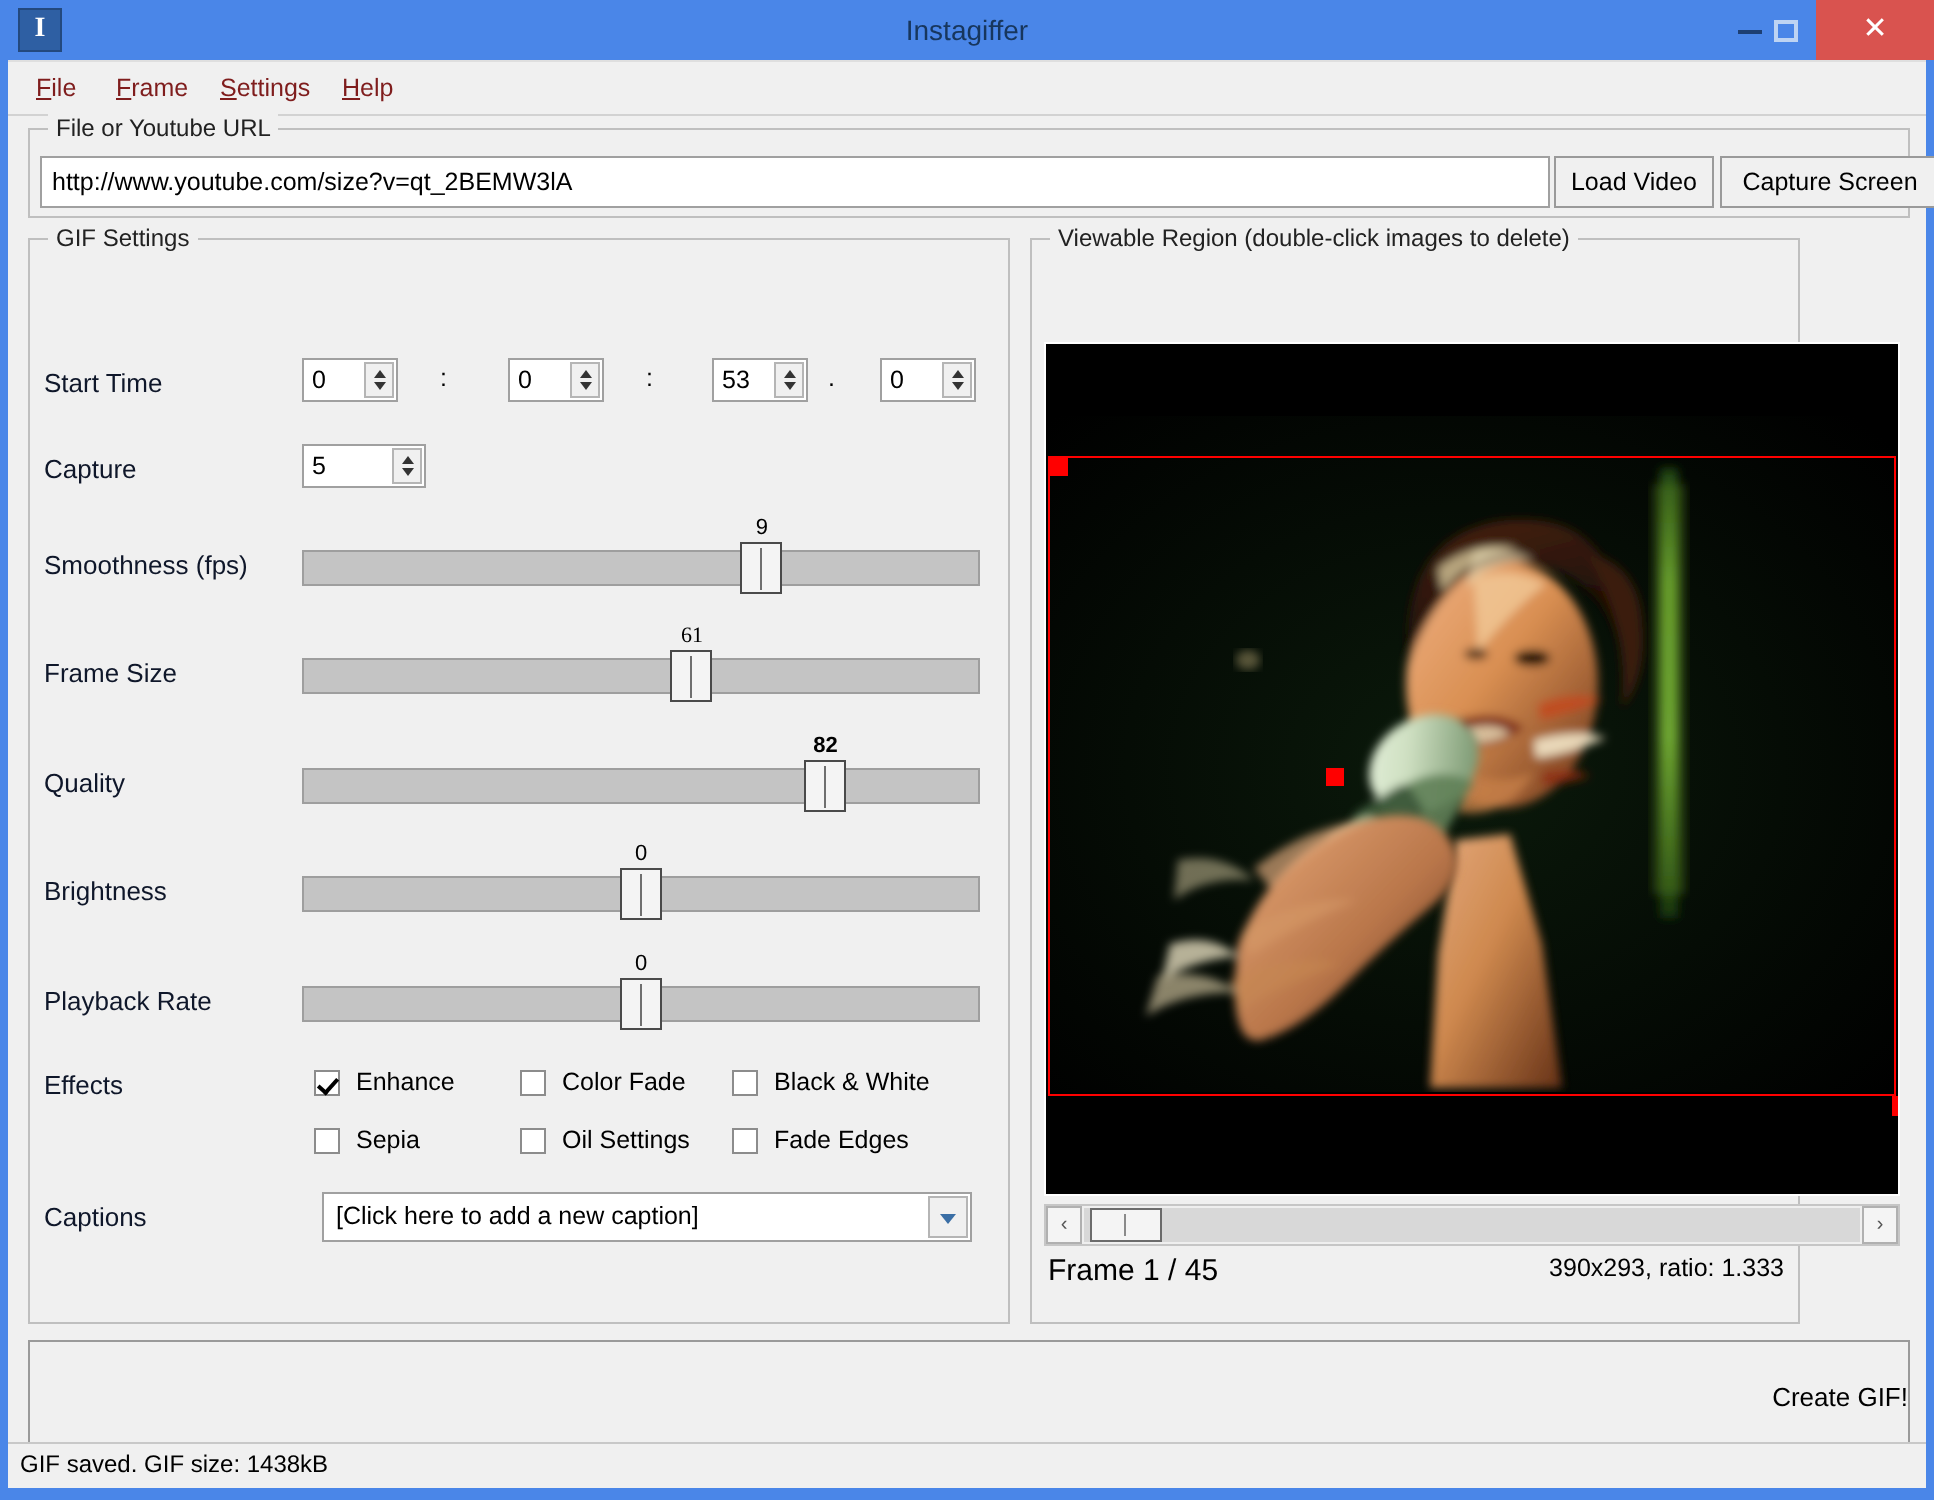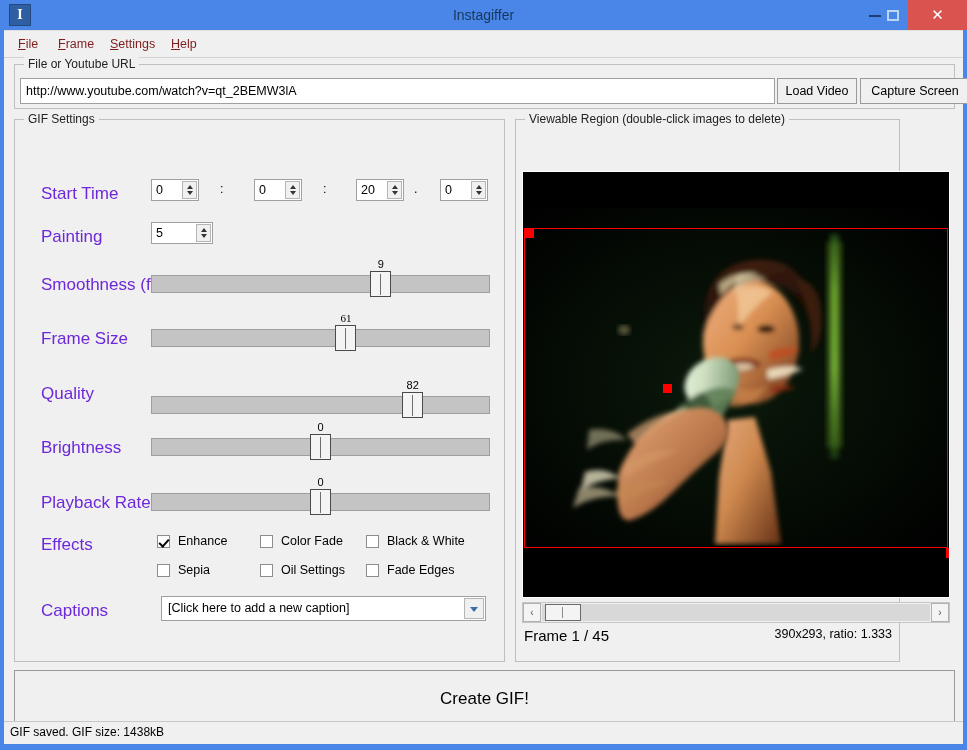--- a/index.html
+++ b/index.html
@@ -180,23 +180,23 @@
   #btn-capture {
     position: absolute;
     left: 845px; top: 13px;
     width: 110px; height: 26px;
     line-height: 24px;
   }
 
   
   .field-label {
     position: absolute;
-    left: 26px;
-    font-size: 17px;
-    color: #6d28d9;
+    left: 7px;
+    font-size: 13px;
+    color: #0f172a;
     white-space: nowrap;
   }
 
   
   .spin {
     position: absolute;
     height: 22px;
     background: #ffffff;
     border: 1px solid #a0a0a0;
     box-sizing: border-box;
@@ -415,23 +415,23 @@
   }
 
   
   #btn-creategif {
     position: absolute;
     left: 10px; top: 639px;
     width: 941px; height: 58px;
     background: #f0f0f0;
     border: 1px solid #9a9a9a;
     box-sizing: border-box;
-    text-align: center;
+    text-align: right;
     line-height: 56px;
-    font-size: 17px;
+    font-size: 13px;
   }
 
   
   #statusbar {
     position: absolute;
     left: 0; bottom: 0;
     width: 959px;
     height: 22px;
     background: #f0f0f0;
     border-top: 1px solid #c8c8c8;
@@ -466,21 +466,21 @@
 
     <div id="menubar">
       <div class="menu-item" style="left:8px"><u>F</u><span>ile</span></div>
       <div class="menu-item" style="left:48px"><u>F</u><span>rame</span></div>
       <div class="menu-item" style="left:100px"><u>S</u><span>ettings</span></div>
       <div class="menu-item" style="left:161px"><u>H</u><span>elp</span></div>
     </div>
 
     <div class="group" id="grp-url">
       <div class="group-title">File or Youtube URL</div>
-      <div id="url-input" title="File or Youtube URL">http://www.youtube.com/watch?v=qt_2BEMW3lA</div>
+      <div id="url-input" title="File or Youtube URL">http://www.youtube.com/size?v=qt_2BEMW3lA</div>
       <div class="btn" id="btn-load">Load Video</div>
       <div class="btn" id="btn-capture">Capture Screen</div>
     </div>
 
     <div class="group" id="grp-gif">
       <div class="group-title">GIF Settings</div>
 
       <div class="field-label" style="top:64px">Start Time</div>
       <div class="spin" style="left:136px; top:59px; width:48px;">
         <span class="val">0</span>
@@ -492,36 +492,36 @@
       <div class="colon" style="left:205px; top:62px">:</div>
       <div class="spin" style="left:239px; top:59px; width:48px;">
         <span class="val">0</span>
         <span class="arrows">
             <i class="up"></i>
             <i class="dn"></i>
           </span>
       </div>
       <div class="colon" style="left:308px; top:62px">:</div>
       <div class="spin" style="left:341px; top:59px; width:48px;">
-        <span class="val">20</span>
+        <span class="val">53</span>
         <span class="arrows">
             <i class="up"></i>
             <i class="dn"></i>
           </span>
       </div>
       <div class="colon" style="left:399px; top:62px">.</div>
       <div class="spin" style="left:425px; top:59px; width:48px;">
         <span class="val">0</span>
         <span class="arrows">
             <i class="up"></i>
             <i class="dn"></i>
           </span>
       </div>
 
-      <div class="field-label" style="top:107px">Painting</div>
+      <div class="field-label" style="top:107px">Capture</div>
       <div class="spin" style="left:136px; top:102px; width:62px;">
         <span class="val">5</span>
         <span class="arrows">
             <i class="up"></i>
             <i class="dn"></i>
           </span>
       </div>
 
       <div class="field-label" style="top:155px">Smoothness (fps)</div>
       <div class="slider-wrap" id="sl0" style="left:136px; top:143px; width:339px; height:34px;">
@@ -531,21 +531,21 @@
       </div>
 
       <div class="field-label" style="top:209px">Frame Size</div>
       <div class="slider-wrap" id="sl1" style="left:136px; top:197px; width:339px; height:34px;font-family:Liberation Serif, serif;">
         <div class="slider-track" style="width:339px"></div>
         <div class="slider-value" style="left: 194.94px;">61</div>
         <div class="slider-thumb" style="left: 184.44px;"></div>
       </div>
 
       <div class="field-label" style="top:264px">Quality</div>
-      <div class="slider-wrap" id="sl2" style="left:136px; top:264px; width:339px; height:34px;">
+      <div class="slider-wrap" id="sl2" style="left:136px; top:252px; width:339px; height:34px;font-weight:bold;">
         <div class="slider-track" style="width:339px"></div>
         <div class="slider-value" style="left: 261.72px;">82</div>
         <div class="slider-thumb" style="left: 251.22px;"></div>
       </div>
 
       <div class="field-label" style="top:318px">Brightness</div>
       <div class="slider-wrap" id="sl3" style="left:136px; top:306px; width:339px; height:34px;">
         <div class="slider-track" style="width:339px"></div>
         <div class="slider-value" style="left: 169.5px;">0</div>
         <div class="slider-thumb" style="left: 159px;"></div>

